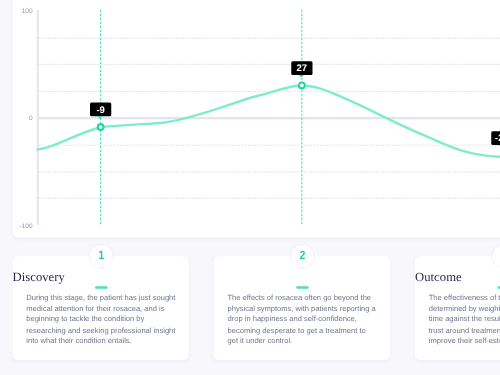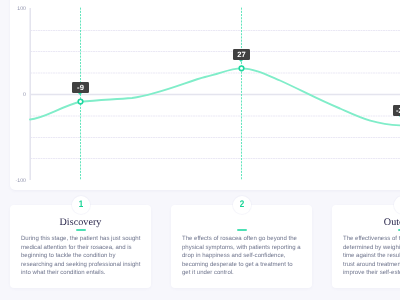--- a/index.html
+++ b/index.html
@@ -10,38 +10,38 @@
 
   
   .chart-card{position:absolute;left:10px;top:-20px;width:400px;height:210px;
               background:#ffffff;border-radius:5px;
               box-shadow:0 1px 3px rgba(120,120,170,.07);}
   .chart-svg{position:absolute;left:0;top:0;width:400px;height:300px;overflow:visible;}
 
   .axis-label{position:absolute;color:#9093ac;font-size:5.2px;letter-spacing:0;
        text-align:right;width:26px;left:0;line-height:6px;}
 
-  .tip{position:absolute;background:#404040;border-radius:1.2px;
+  .tip{position:absolute;background:#000000;border-radius:1.2px;
        color:#fff;font-size:7.6px;font-weight:700;text-align:left;
        display:flex;align-items:center;justify-content:center;letter-spacing:0;}
   .tip:after{content:"";position:absolute;left:50%;margin-left:-2.2px;bottom:-2.4px;
        width:0;height:0;border-left:2.2px solid transparent;border-right:2.2px solid transparent;
        border-top:2.6px solid #2bdcab;}
 
   
   .card{position:absolute;top:205px;width:141px;height:83px;background:#fff;
         border-radius:4px;box-shadow:0 1px 3px rgba(120,120,170,.06);}
   .badge{position:absolute;top:-9px;left:50%;margin-left:-9px;width:18px;height:18px;
          border-radius:50%;background:#fff;
          box-shadow:0 0 0 1px rgba(232,232,245,.38);}
   .badge span{position:absolute;left:0;top:0;width:18px;height:18px;line-height:18.4px;
          text-align:center;color:#15d394;font-size:9.6px;font-weight:700;
          font-family:"Liberation Sans",sans-serif;
          transform:scaleX(.84);transform-origin:50% 50%;}
-  .card-title{position:absolute;top:12px;left:0;width:100%;text-align:center;
+  .card-title{position:absolute;top:12px;left:0;width:100%;
         font-family:"Liberation Serif",serif;font-size:10.1px;color:#29264b;letter-spacing:.05px;}
   .rule{position:absolute;top:24px;left:50%;margin-left:-5px;width:10px;height:1.6px;
         background:#4de0b4;border-radius:1px;}
   .card-body{position:absolute;top:30px;left:11px;width:119.6px;
         font-size:6.05px;line-height:8.5px;color:#70768e;letter-spacing:.0px;}
   .card-body.narrow{width:118.6px;}
 </style>
 </head>
 <body>
 

